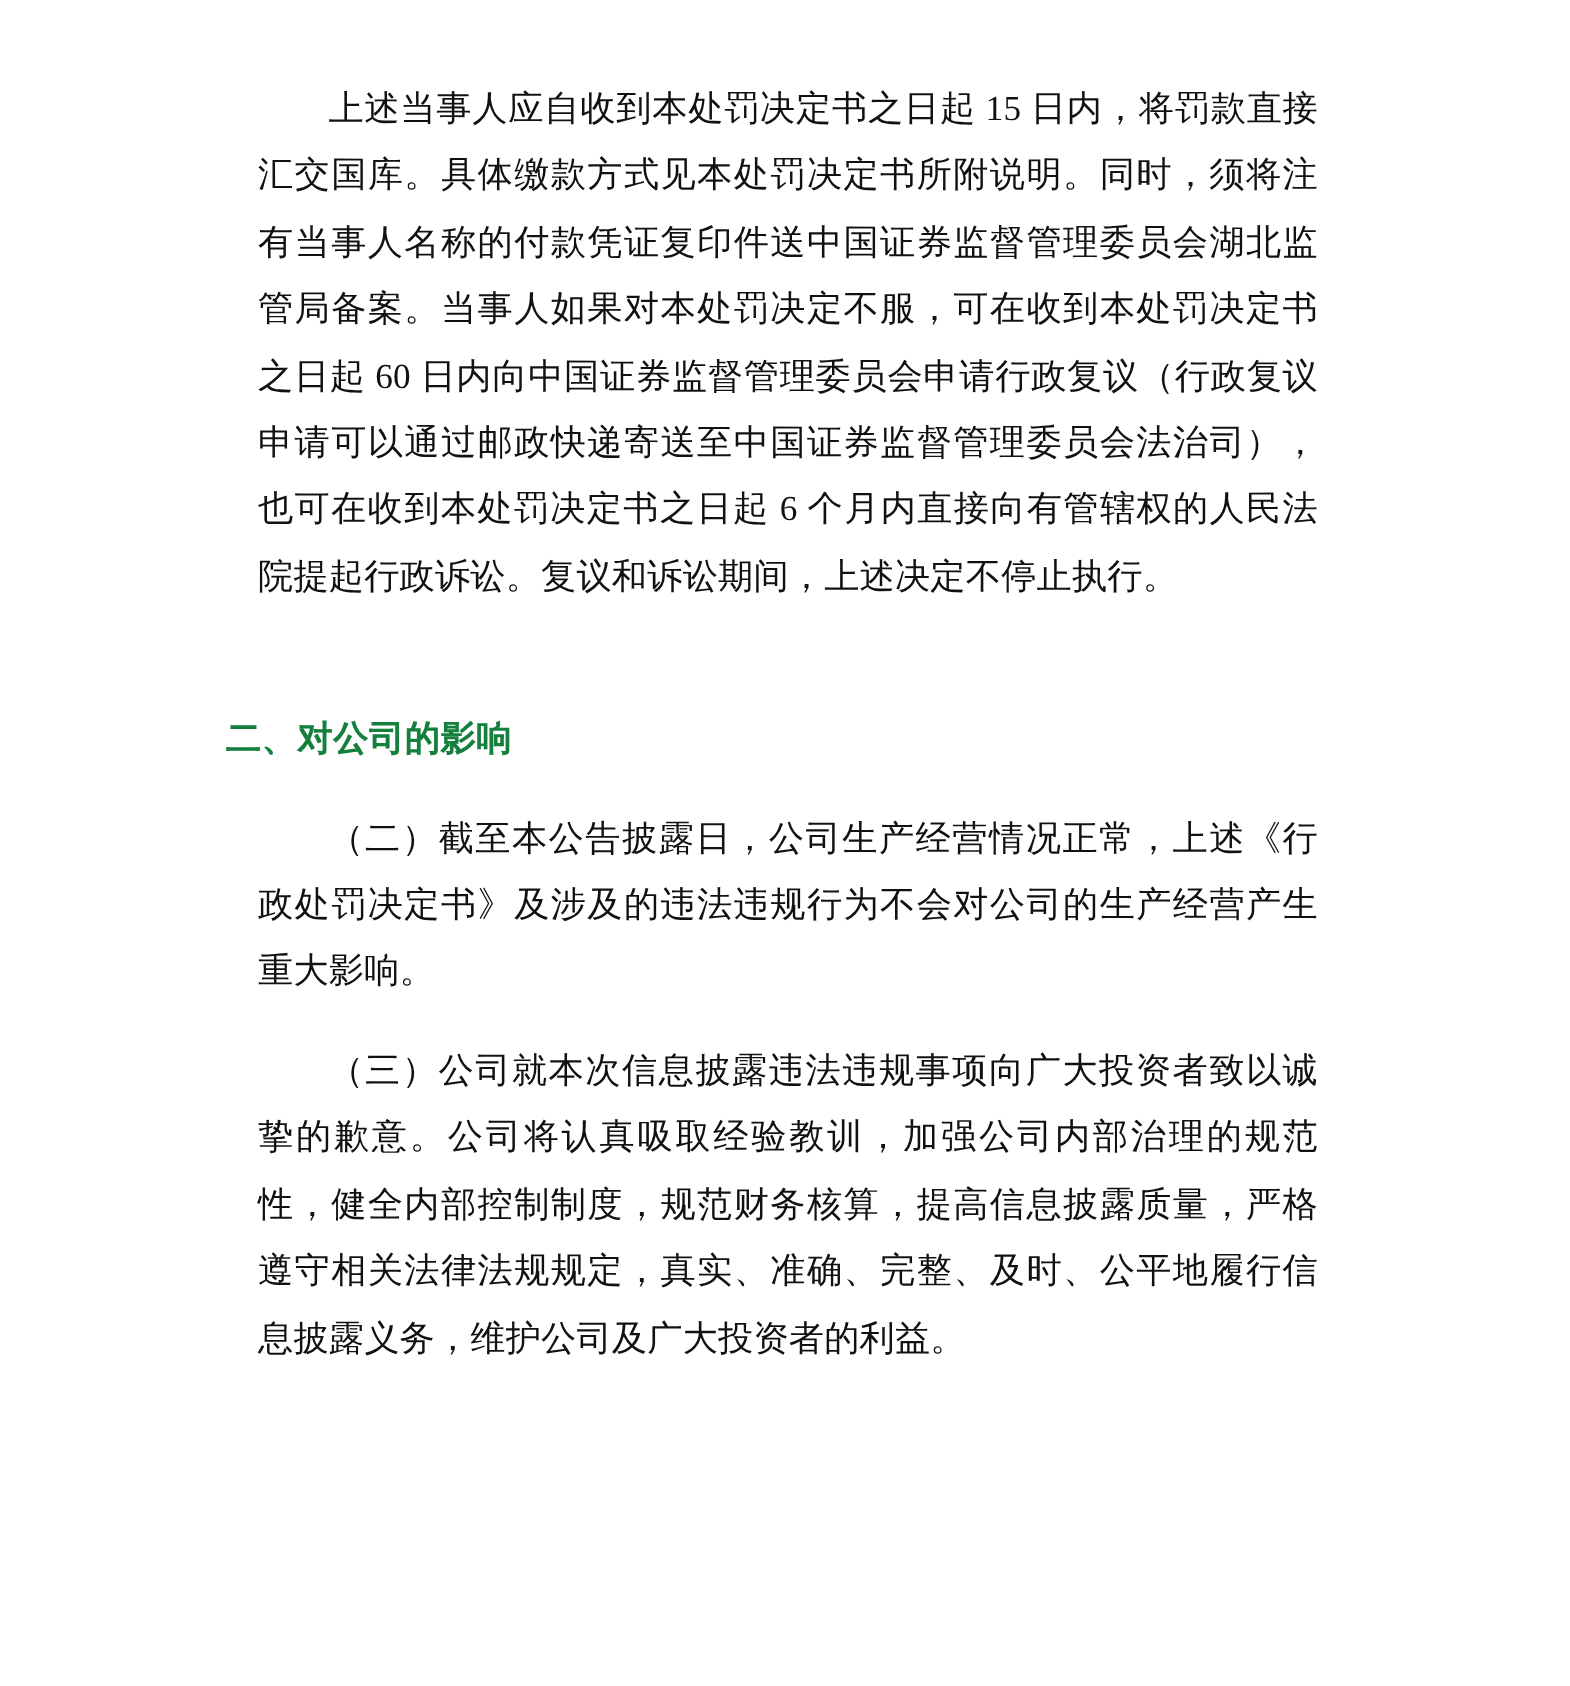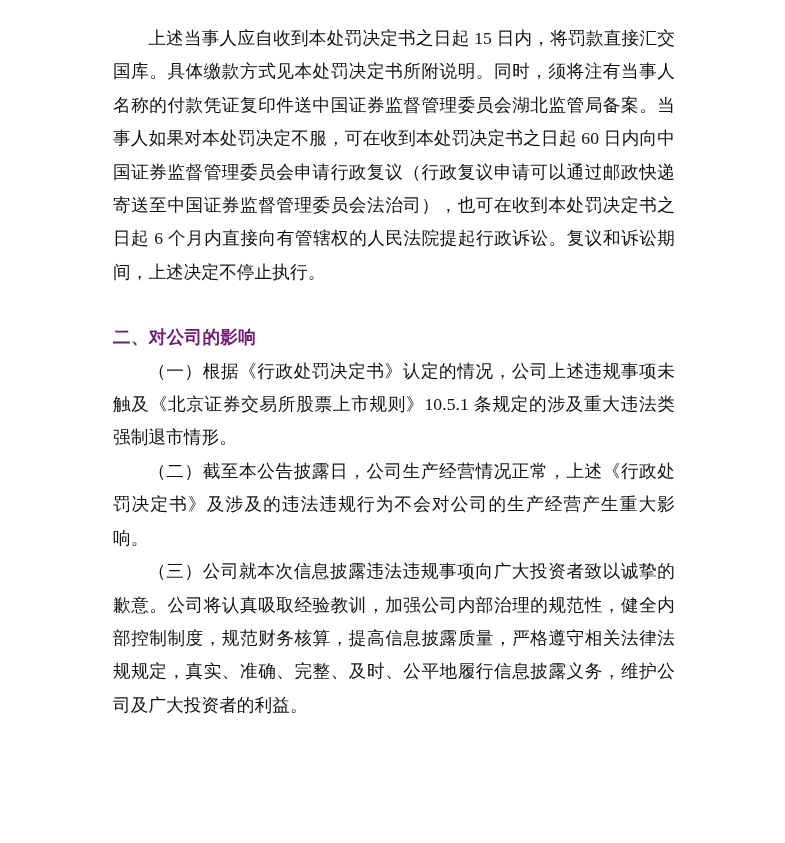--- a/index.html
+++ b/index.html
@@ -19,58 +19,57 @@
     width: 785px;
     height: 843px;
     box-sizing: border-box;
     padding: 22px 110px 0 113px;
     background: #ffffff;
   }
   .doc-body {
     width: 562px;
   }
   p.para {
-    margin: 0;
+    margin: 16px;
     font-size: 17.6px;
     line-height: 33.4px;
     text-align: justify;
     text-justify: inter-ideograph;
     text-indent: 2em;
     letter-spacing: 0.1px;
     color: #111111;
   }
   p.para.noindent {
     text-indent: 0;
   }
   h2.heading {
     margin: 0;
     font-size: 17.6px;
     line-height: 33.4px;
     font-weight: bold;
     text-indent: 0;
     letter-spacing: 0.3px;
-    color: #701a75;
+    color: #15803d;
   }
   .gap-before-heading {
     height: 32px;
   }
 </style>
 </head>
 <body>
 
 <div class="page">
   <div class="doc-body">
 
     <p class="para">上述当事人应自收到本处罚决定书之日起 15 日内，将罚款直接汇交国库。具体缴款方式见本处罚决定书所附说明。同时，须将注有当事人名称的付款凭证复印件送中国证券监督管理委员会湖北监管局备案。当事人如果对本处罚决定不服，可在收到本处罚决定书之日起 60 日内向中国证券监督管理委员会申请行政复议（行政复议申请可以通过邮政快递寄送至中国证券监督管理委员会法治司），也可在收到本处罚决定书之日起 6 个月内直接向有管辖权的人民法院提起行政诉讼。复议和诉讼期间，上述决定不停止执行。</p>
 
     <div class="gap-before-heading"></div>
 
     <h2 class="heading">二、对公司的影响</h2>
 
-    <p class="para">（一）根据《行政处罚决定书》认定的情况，公司上述违规事项未触及《北京证券交易所股票上市规则》10.5.1 条规定的涉及重大违法类强制退市情形。</p>
 
     <p class="para">（二）截至本公告披露日，公司生产经营情况正常，上述《行政处罚决定书》及涉及的违法违规行为不会对公司的生产经营产生重大影响。</p>
 
     <p class="para">（三）公司就本次信息披露违法违规事项向广大投资者致以诚挚的歉意。公司将认真吸取经验教训，加强公司内部治理的规范性，健全内部控制制度，规范财务核算，提高信息披露质量，严格遵守相关法律法规规定，真实、准确、完整、及时、公平地履行信息披露义务，维护公司及广大投资者的利益。</p>
 
     <div class="gap-before-heading"></div>
 
 
 
   </div>

